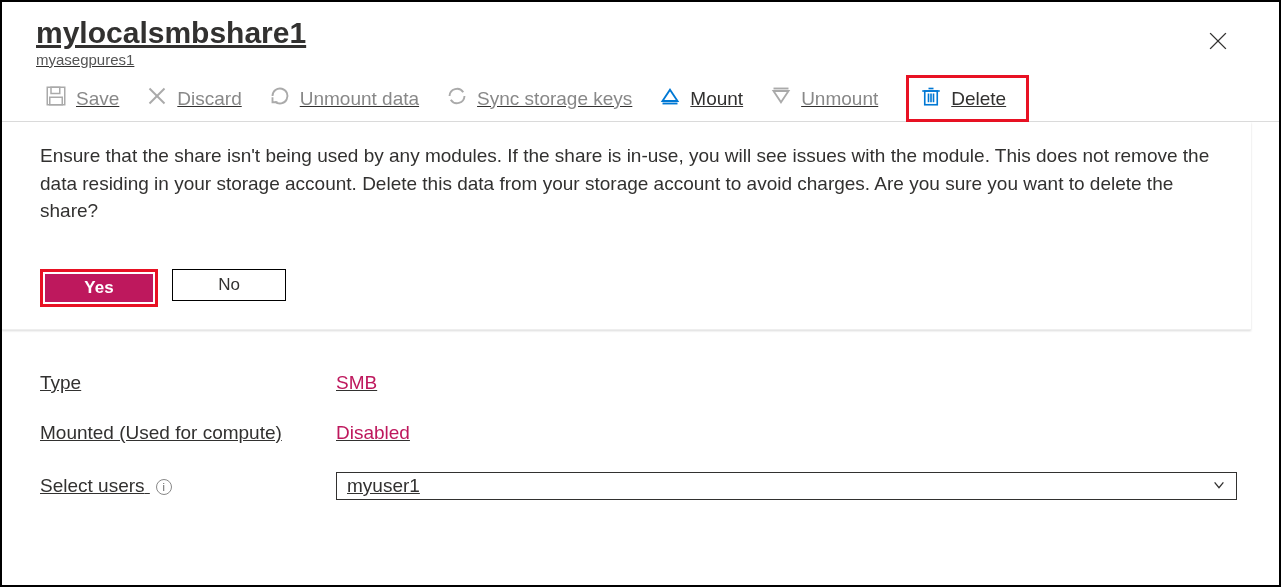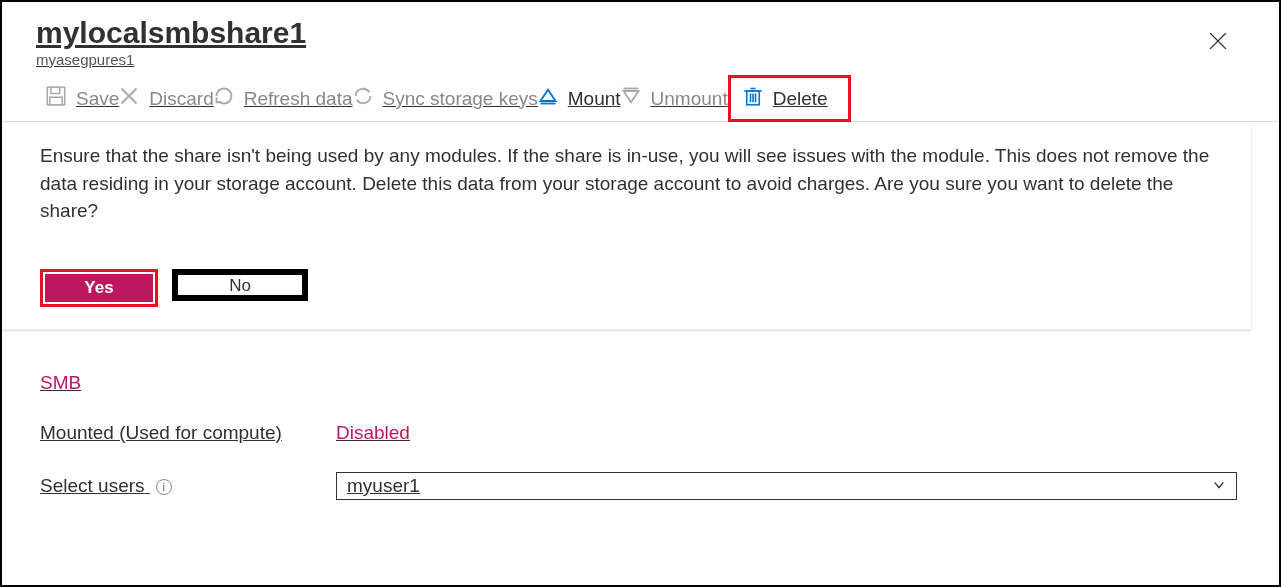--- a/index.html
+++ b/index.html
@@ -36,20 +36,21 @@
     position: absolute;
     top: 30px; right: 52px;
     width: 18px; height: 18px;
     cursor: pointer;
   }
   .close-icon svg { width: 100%; height: 100%; }
 
   .toolbar {
     display: flex;
     align-items: center;
+    gap: 28px;
     padding: 14px 44px 10px 44px;
     border-bottom: 1px solid #dcdcdc;
     font-size: 19px;
   }
   .tb-btn {
     display: inline-flex;
     align-items: center;
     gap: 10px;
     color: #888;
     cursor: pointer;
@@ -106,23 +107,23 @@
     color: #fff;
     border: none;
     font-size: 17px;
     font-weight: 600;
     width: 108px; height: 28px;
     cursor: pointer;
   }
   .btn-secondary {
     background: #fff;
     color: #323130;
-    border: 6px solid #000000;
+    border: 1px solid #000000;
     font-size: 17px;
-    width: 136px; height: 32px;
+    width: 114px; height: 32px;
     cursor: pointer;
   }
 
   .details {
     padding-top: 236px;
     font-size: 19px;
   }
   .row {
     display: flex;
     align-items: center;
@@ -182,21 +183,21 @@
             <line x1="2" y1="2" x2="14" y2="14"></line>
             <line x1="14" y1="2" x2="2" y2="14"></line>
           </svg></span>
       <span>Discard</span>
     </span>
     <span class="tb-btn disabled-icon">
       <span><svg viewBox="0 0 16 16" stroke="#aaa" stroke-width="1.5" fill="none">
             <path d="M2 8a6 6 0 1 1 2 4.5"></path>
             <polyline points="2,10 2,14 6,14" transform="translate(0,-1)"></polyline>
           </svg></span>
-      <span>Refresh data</span>
+      <span>Unmount data</span>
     </span>
     <span class="tb-btn disabled-icon">
       <span><svg viewBox="0 0 16 16" stroke="#aaa" stroke-width="1.5" fill="none">
             <path d="M2 8a6 6 0 0 1 11-3"></path>
             <path d="M14 8a6 6 0 0 1-11 3"></path>
           </svg></span>
       <span>Sync storage keys</span>
     </span>
     <span class="tb-btn enabled">
       <span class="icon-blue"><svg viewBox="0 0 16 16" stroke="#0078d4" stroke-width="1.5" fill="none">
@@ -234,20 +235,21 @@
       <div class="dialog-buttons">
         <span class="yes-wrap">
           <button class="btn-primary">Yes</button>
         </span>
         <button class="btn-secondary">No</button>
       </div>
     </div>
 
     <div class="details">
       <div class="row">
+        <div class="label">Type</div>
         <div class="value">SMB</div>
       </div>
       <div class="row">
         <div class="label">Mounted (Used for compute)</div>
         <div class="value">Disabled</div>
       </div>
       <div class="row">
         <div class="label">
           <span>Select users</span>
           <span class="info-icon">i</span>

